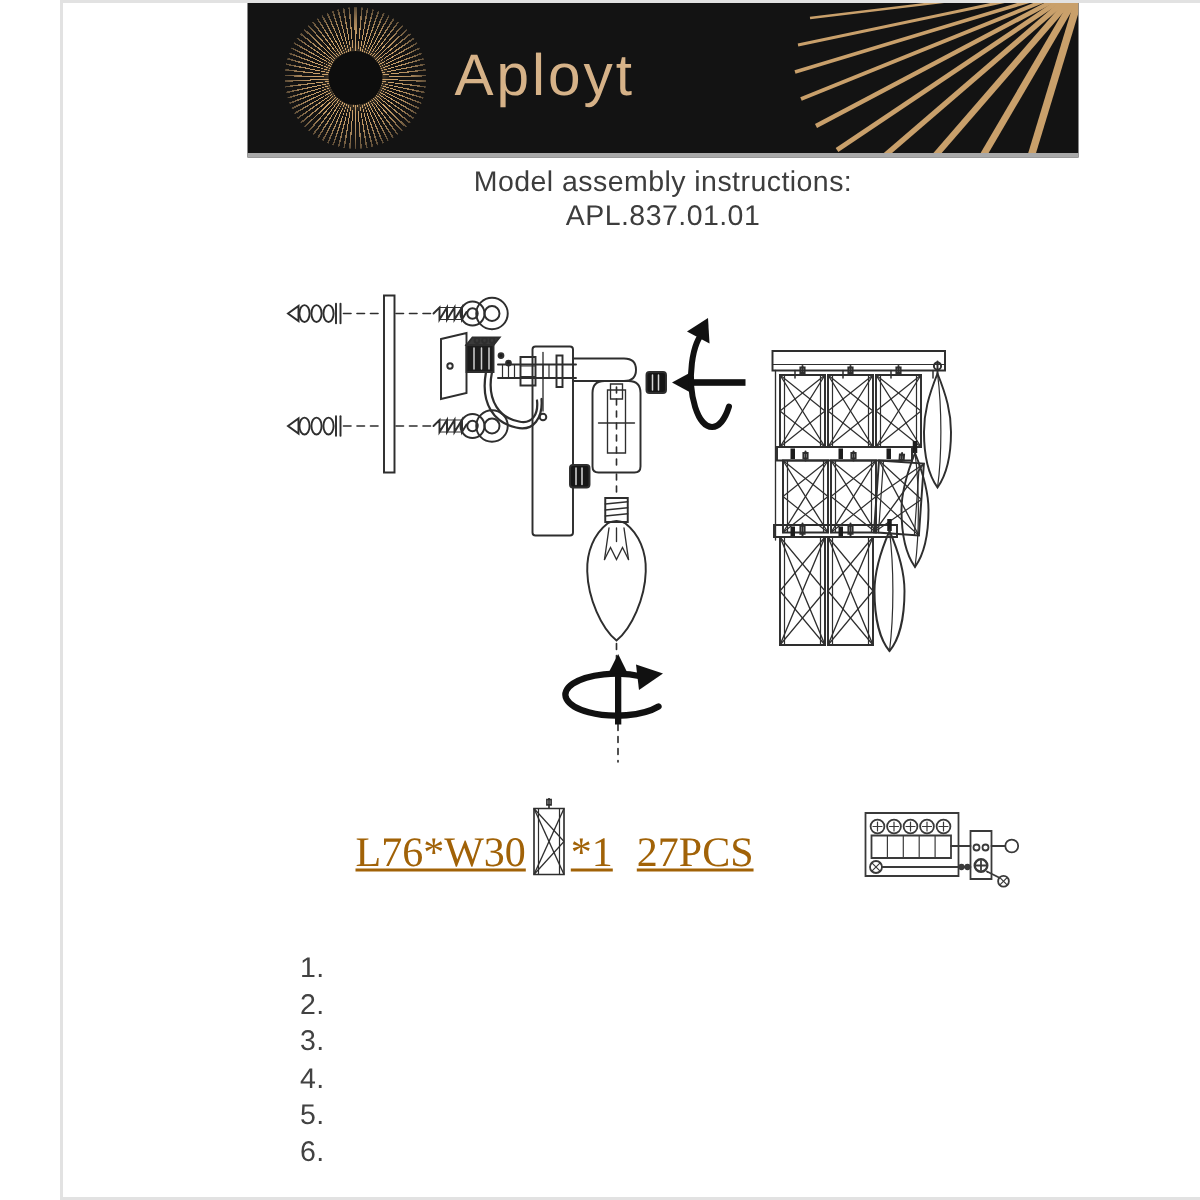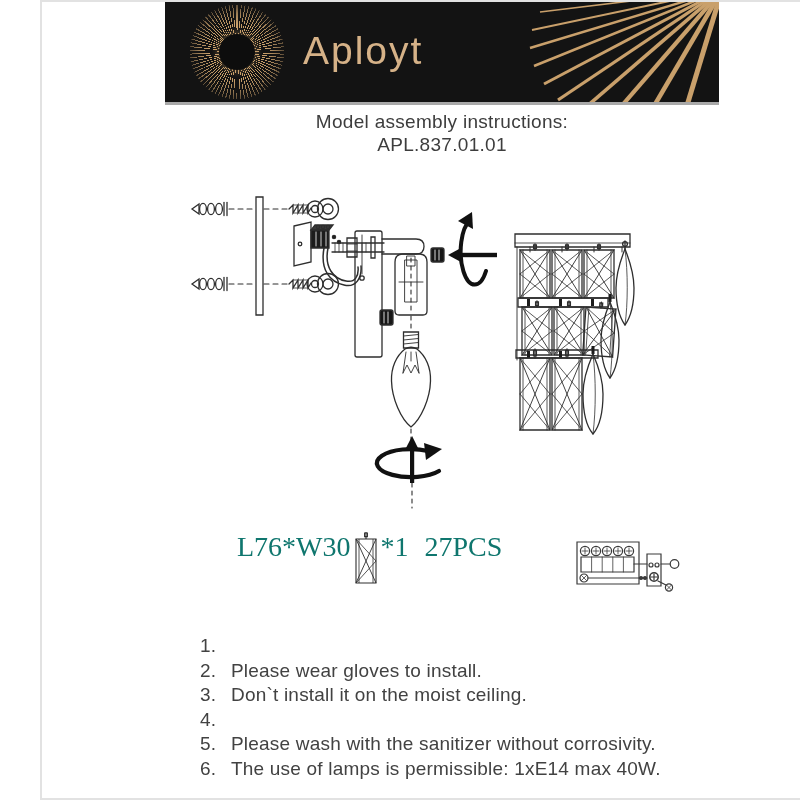--- a/index.html
+++ b/index.html
@@ -19,22 +19,22 @@
   .brand{position:absolute;left:138px;top:0;height:100px;line-height:98px;
          font-size:39px;letter-spacing:2px;color:#d6b288;font-weight:400;}
   .rays{position:absolute;right:0;top:0;}
   
   .titleblock{position:absolute;left:0;top:108px;width:800px;text-align:center;
               color:#3d3d3d;font-size:19px;line-height:23px;letter-spacing:.3px;}
   
   .diag{position:absolute;left:130px;top:180px;}
   .wiring{position:absolute;left:533px;top:535px;}
   
-  .spec{position:absolute;left:195px;top:529px;display:flex;align-items:flex-start;
-        font-family:"Liberation Serif",serif;font-size:28px;color:#0f766e;}
+  .spec{position:absolute;left:195px;top:529px;display:flex;align-items:flex-end;
+        font-family:"Liberation Serif",serif;font-size:28px;color:#a16207;text-decoration:underline;}
   .spec .pcs{margin-left:16px;}
   .spec svg{margin:0 2px;}
   
   .instr{position:absolute;left:158px;top:634px;width:600px;color:#424242;
          font-size:19px;letter-spacing:.2px;}
   .instr .row{display:flex;margin-bottom:5.6px;line-height:19px;}
   .instr .num{flex:0 0 26px;}
   .instr .txt{padding-left:5px;white-space:nowrap;}
   svg *{vector-effect:non-scaling-stroke;}
 </style>
@@ -324,32 +324,28 @@
     <line x1="91.6" y1="48.1" x2="96.4" y2="52.9" stroke-width="0.8"></line>
     <line x1="96.4" y1="48.1" x2="91.6" y2="52.9" stroke-width="0.8"></line>
   </svg>
 
   <div class="instr">
     <div class="row">
       <span class="num">1.</span>
     </div>
     <div class="row">
       <span class="num">2.</span>
-      <span class="txt">Please wear gloves to install.</span>
     </div>
     <div class="row">
       <span class="num">3.</span>
-      <span class="txt">Don`t install it on the moist ceiling.</span>
     </div>
     <div class="row">
       <span class="num">4.</span>
     </div>
     <div class="row">
       <span class="num">5.</span>
-      <span class="txt">Please wash with the sanitizer without corrosivity.</span>
     </div>
     <div class="row">
       <span class="num">6.</span>
-      <span class="txt">The use of lamps is permissible: 1xE14 max 40W.</span>
     </div>
   </div>
 
 </div>
 
 </body></html>

